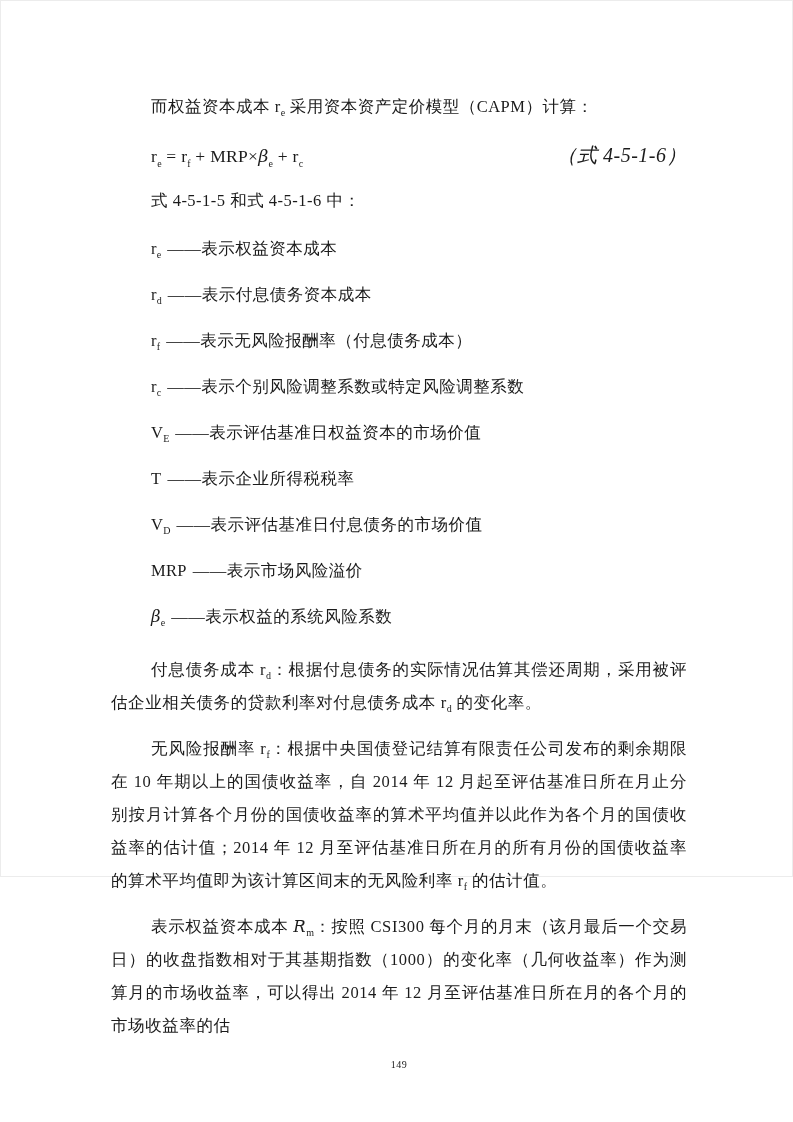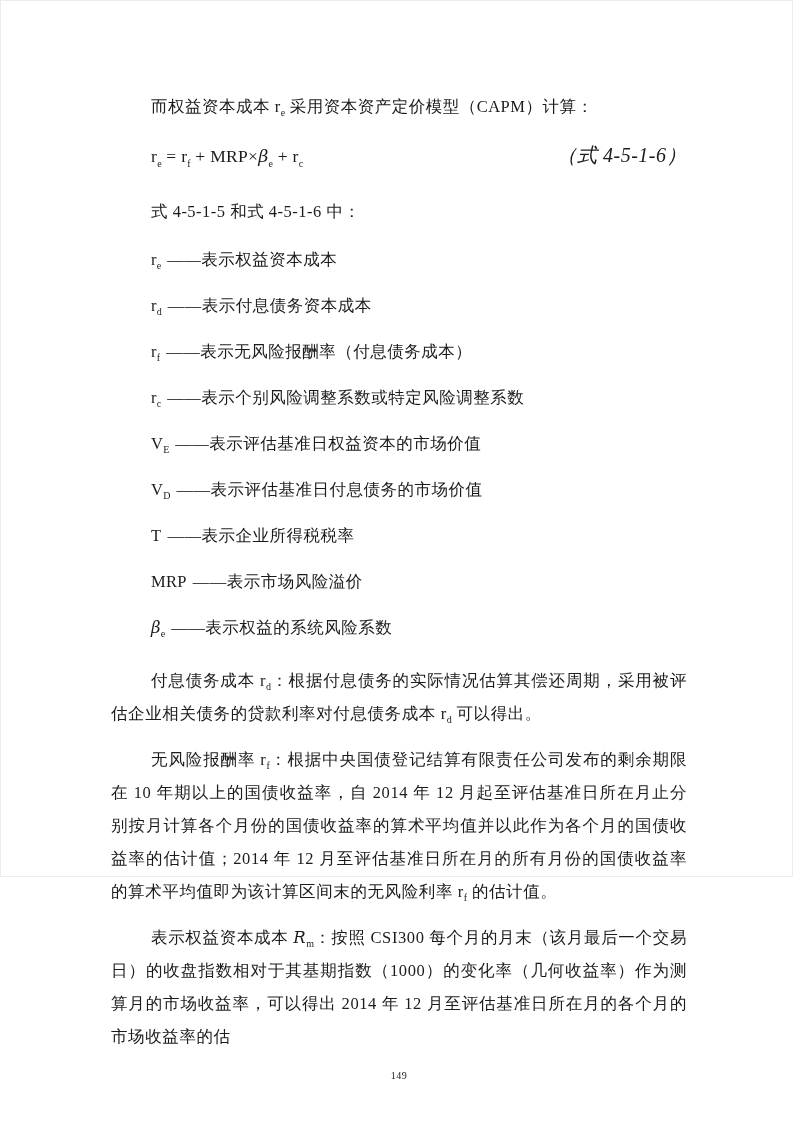--- a/index.html
+++ b/index.html
@@ -32,21 +32,21 @@
     padding-left: 40px;
   }
   .intro-line {
     margin-bottom: 28px;
   }
   .formula-row {
     display: flex;
     align-items: baseline;
     padding-left: 40px;
     line-height: 20px;
-    margin-bottom: 36px;
+    margin-bottom: 25px;
   }
   .formula {
     font-size: 17.5px;
     letter-spacing: 0.3px;
     white-space: nowrap;
   }
   .formula-label {
     margin-left: auto;
     font-size: 20px;
     letter-spacing: 0.5px;
@@ -106,27 +106,27 @@
   </div>
 
   <div class="line indent1 context-line">式 4-5-1-5 和式 4-5-1-6 中：</div>
 
   <div>
       <div class="def-line"><span class="def-sym"><span>r</span><sub>e</sub></span><span class="def-desc">——表示权益资本成本</span></div>
       <div class="def-line"><span class="def-sym"><span>r</span><sub>d</sub></span><span class="def-desc">——表示付息债务资本成本</span></div>
       <div class="def-line"><span class="def-sym"><span>r</span><sub>f</sub></span><span class="def-desc">——表示无风险报酬率（付息债务成本）</span></div>
       <div class="def-line"><span class="def-sym"><span>r</span><sub>c</sub></span><span class="def-desc">——表示个别风险调整系数或特定风险调整系数</span></div>
       <div class="def-line"><span class="def-sym"><span>V</span><sub>E</sub></span><span class="def-desc">——表示评估基准日权益资本的市场价值</span></div>
+      <div class="def-line"><span class="def-sym"><span>T</span></span><span class="def-desc">——表示企业所得税税率</span></div>
       <div class="def-line"><span class="def-sym"><span>V</span><sub>D</sub></span><span class="def-desc">——表示评估基准日付息债务的市场价值</span></div>
-      <div class="def-line"><span class="def-sym"><span>T</span></span><span class="def-desc">——表示企业所得税税率</span></div>
       <div class="def-line"><span class="def-sym"><span>MRP</span></span><span class="def-desc">——表示市场风险溢价</span></div>
       <div class="def-line"><span class="def-sym"><em>β</em><sub>e</sub></span><span class="def-desc">——表示权益的系统风险系数</span></div>
     </div>
 
   <div>
-      <p class="para"><span>付息债务成本 </span><span>r</span><sub>d</sub><span>：根据付息债务的实际情况估算其偿还周期，采用被评估企业相关债务的贷款利率对付息债务成本 </span><span>r</span><sub>d</sub><span> 可以得出。</span></p>
+      <p class="para"><span>付息债务成本 </span><span>r</span><sub>d</sub><span>：根据付息债务的实际情况估算其偿还周期，采用被评估企业相关债务的贷款利率对付息债务成本 </span><span>r</span><sub>d</sub><span> 的变化率。</span></p>
       <p class="para"><span>无风险报酬率 </span><span>r</span><sub>f</sub><span>：根据中央国债登记结算有限责任公司发布的剩余期限在 10 年期以上的国债收益率，自 2014 年 12 月起至评估基准日所在月止分别按月计算各个月份的国债收益率的算术平均值并以此作为各个月的国债收益率的估计值；2014 年 12 月至评估基准日所在月的所有月份的国债收益率的算术平均值即为该计算区间末的无风险利率 </span><span>r</span><sub>f</sub><span> 的估计值。</span></p>
       <p class="para"><span>表示权益资本成本 </span><em>R</em><sub>m</sub><span>：按照 CSI300 每个月的月末（该月最后一个交易日）的收盘指数相对于其基期指数（1000）的变化率（几何收益率）作为测算月的市场收益率，可以得出 2014 年 12 月至评估基准日所在月的各个月的市场收益率的估</span></p>
     </div>
 
   <div class="page-number">149</div>
 
 </div>
 
 </body></html>

